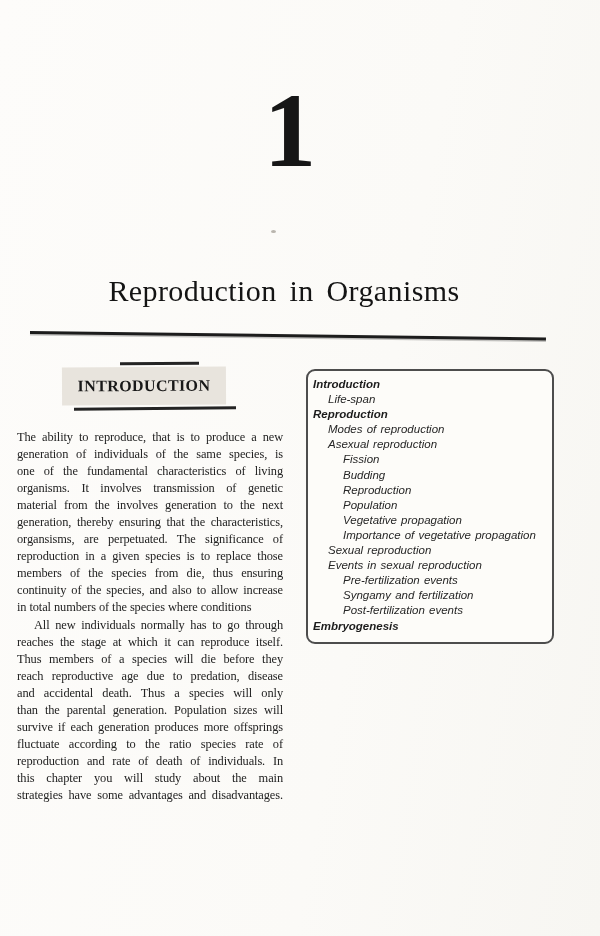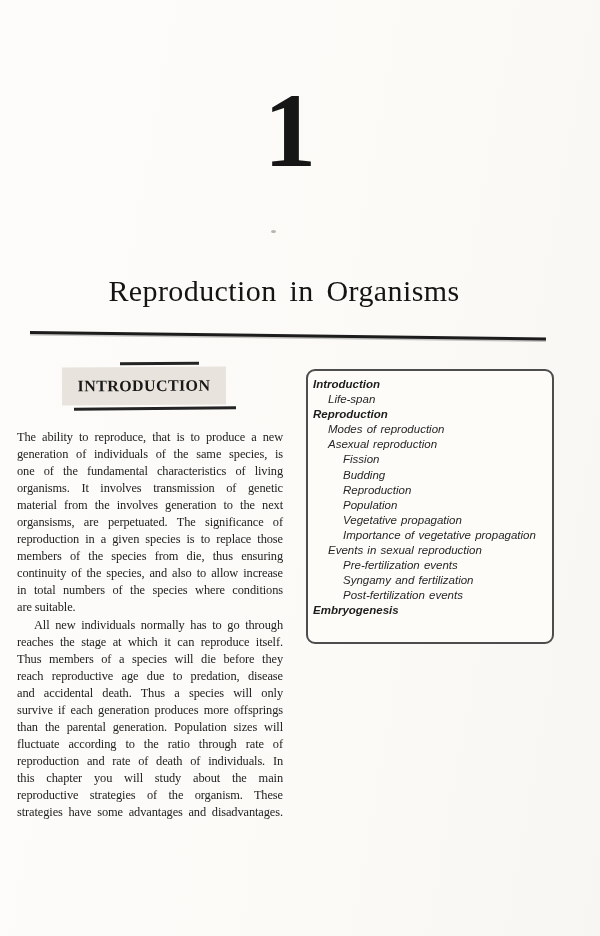--- a/index.html
+++ b/index.html
@@ -85,55 +85,55 @@
   </div>
   <div class="intro-line-bottom"></div>
 
   <div class="body-col">
     <div id="para1">
         <div class="tline">The ability to reproduce, that is to produce a new</div>
         <div class="tline">generation of individuals of the same species, is</div>
         <div class="tline">one of the fundamental characteristics of living</div>
         <div class="tline">organisms. It involves transmission of genetic</div>
         <div class="tline">material from the involves generation to the next</div>
+        <div class="tline">generation, thereby ensuring that the characteristics,</div>
         <div class="tline">organsisms, are perpetuated. The significance of</div>
         <div class="tline">reproduction in a given species is to replace those</div>
         <div class="tline">members of the species from die, thus ensuring</div>
         <div class="tline">continuity of the species, and also to allow increase</div>
         <div class="tline">in total numbers of the species where conditions</div>
-        <div class="tline">are suitable.</div>
       </div>
     <div id="para2">
         <div class="tline">All new individuals normally has to go through</div>
         <div class="tline">reaches the stage at which it can reproduce itself.</div>
         <div class="tline">Thus members of a species will die before they</div>
         <div class="tline">reach reproductive age due to predation, disease</div>
         <div class="tline">and accidental death. Thus a species will only</div>
+        <div class="tline">than the parental generation. Population sizes will</div>
         <div class="tline">survive if each generation produces more offsprings</div>
-        <div class="tline">than the parental generation. Population sizes will</div>
-        <div class="tline">fluctuate according to the ratio through rate of</div>
+        <div class="tline">fluctuate according to the ratio species rate of</div>
         <div class="tline">reproduction and rate of death of individuals. In</div>
         <div class="tline">this chapter you will study about the main</div>
-        <div class="tline">reproductive strategies of the organism. These</div>
         <div class="tline">strategies have some advantages and disadvantages.</div>
       </div>
   </div>
 
   <div class="toc-box">
       <div class="lvl0 bold">Introduction</div>
       <div class="lvl1">Life-span</div>
       <div class="lvl0 bold">Reproduction</div>
       <div class="lvl1">Modes of reproduction</div>
       <div class="lvl1">Asexual reproduction</div>
       <div class="lvl2">Fission</div>
       <div class="lvl2">Budding</div>
       <div class="lvl2">Reproduction</div>
       <div class="lvl2">Population</div>
       <div class="lvl2">Vegetative propagation</div>
       <div class="lvl2">Importance of vegetative propagation</div>
+      <div class="lvl1">Sexual reproduction</div>
       <div class="lvl1">Events in sexual reproduction</div>
       <div class="lvl2">Pre-fertilization events</div>
       <div class="lvl2">Syngamy and fertilization</div>
       <div class="lvl2">Post-fertilization events</div>
       <div class="lvl0 bold">Embryogenesis</div>
     </div>
 
 </div>
 
 </body></html>

